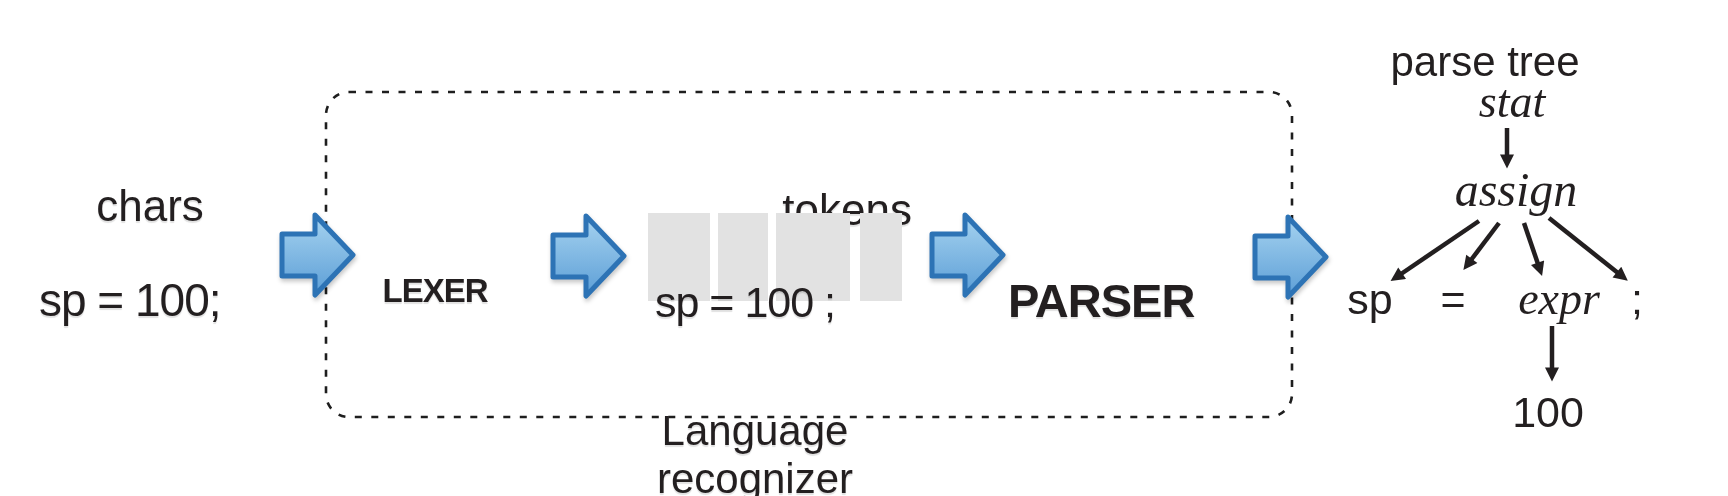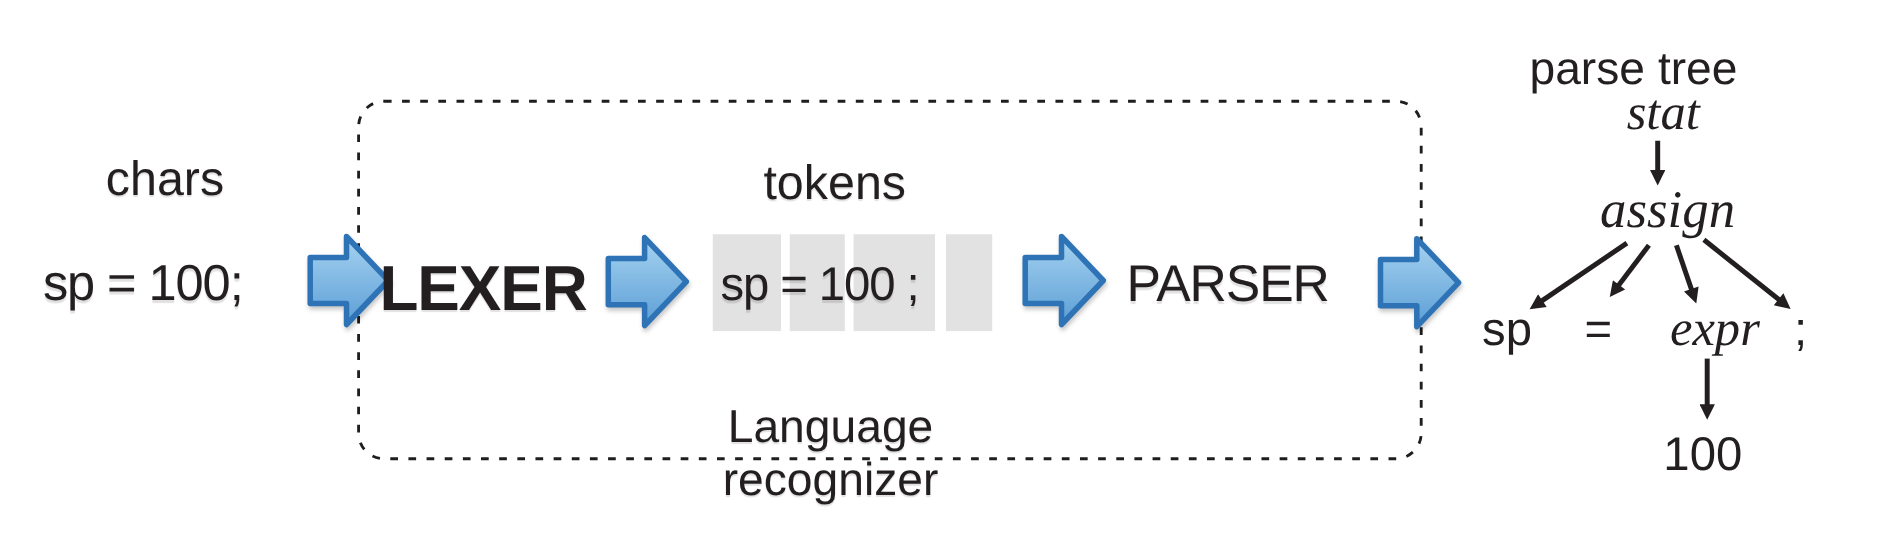--- a/index.html
+++ b/index.html
@@ -12,33 +12,33 @@
   html,body{margin:0;padding:0;background:#ffffff;}
   #canvas{
     position:relative;
     width:1728px;height:496px;
     background:#ffffff;
     font-family:"Liberation Sans","DejaVu Sans",sans-serif;
     color:var(--ink);
     overflow:hidden;
   }
   .abs{position:absolute;}
-  .shadowed{text-shadow:0 2px 1px rgba(0,0,0,0.12);}
+  .shadowed{text-shadow:0 2px 1px rgba(0,0,0,0.12);margin-top:43px;}
 
   
   .chars-label{left:60px;top:138px;width:180px;text-align:center;font-size:44px;}
   .chars-code{left:39px;top:230px;width:220px;font-size:46px;letter-spacing:-1px;}
 
   
   .box-svg{left:324px;top:90px;}
 
   
-  .lexer-label{left:345px;top:229px;width:180px;text-align:center;font-size:58px;font-weight:bold;letter-spacing:-1px;}
-  .parser-label{left:1008px;top:230px;width:200px;text-align:right;font-size:47px;font-weight:normal;letter-spacing:-1px;}
-  .tokens-label{left:694px;top:142px;width:200px;text-align:left;font-size:44px;}
+  .lexer-label{left:345px;top:229px;width:180px;text-align:center;font-size:33px;font-weight:bold;letter-spacing:-1px;}
+  .parser-label{left:1008px;top:230px;width:200px;text-align:left;font-size:47px;font-weight:bold;letter-spacing:-1px;}
+  .tokens-label{left:712px;top:142px;width:200px;text-align:right;font-size:44px;}
   .recognizer-caption{left:560px;top:364px;width:390px;text-align:center;font-size:42px;}
 
   
   .tok{background:var(--token-box);top:213px;height:88px;}
   .tok1{left:648px;width:62px;}
   .tok2{left:718px;width:50px;}
   .tok3{left:776px;width:74px;}
   .tok4{left:860px;width:42px;}
   .tokens-text{left:655px;top:213px;height:92px;display:flex;align-items:center;font-size:43px;letter-spacing:-1px;white-space:pre;}
 

